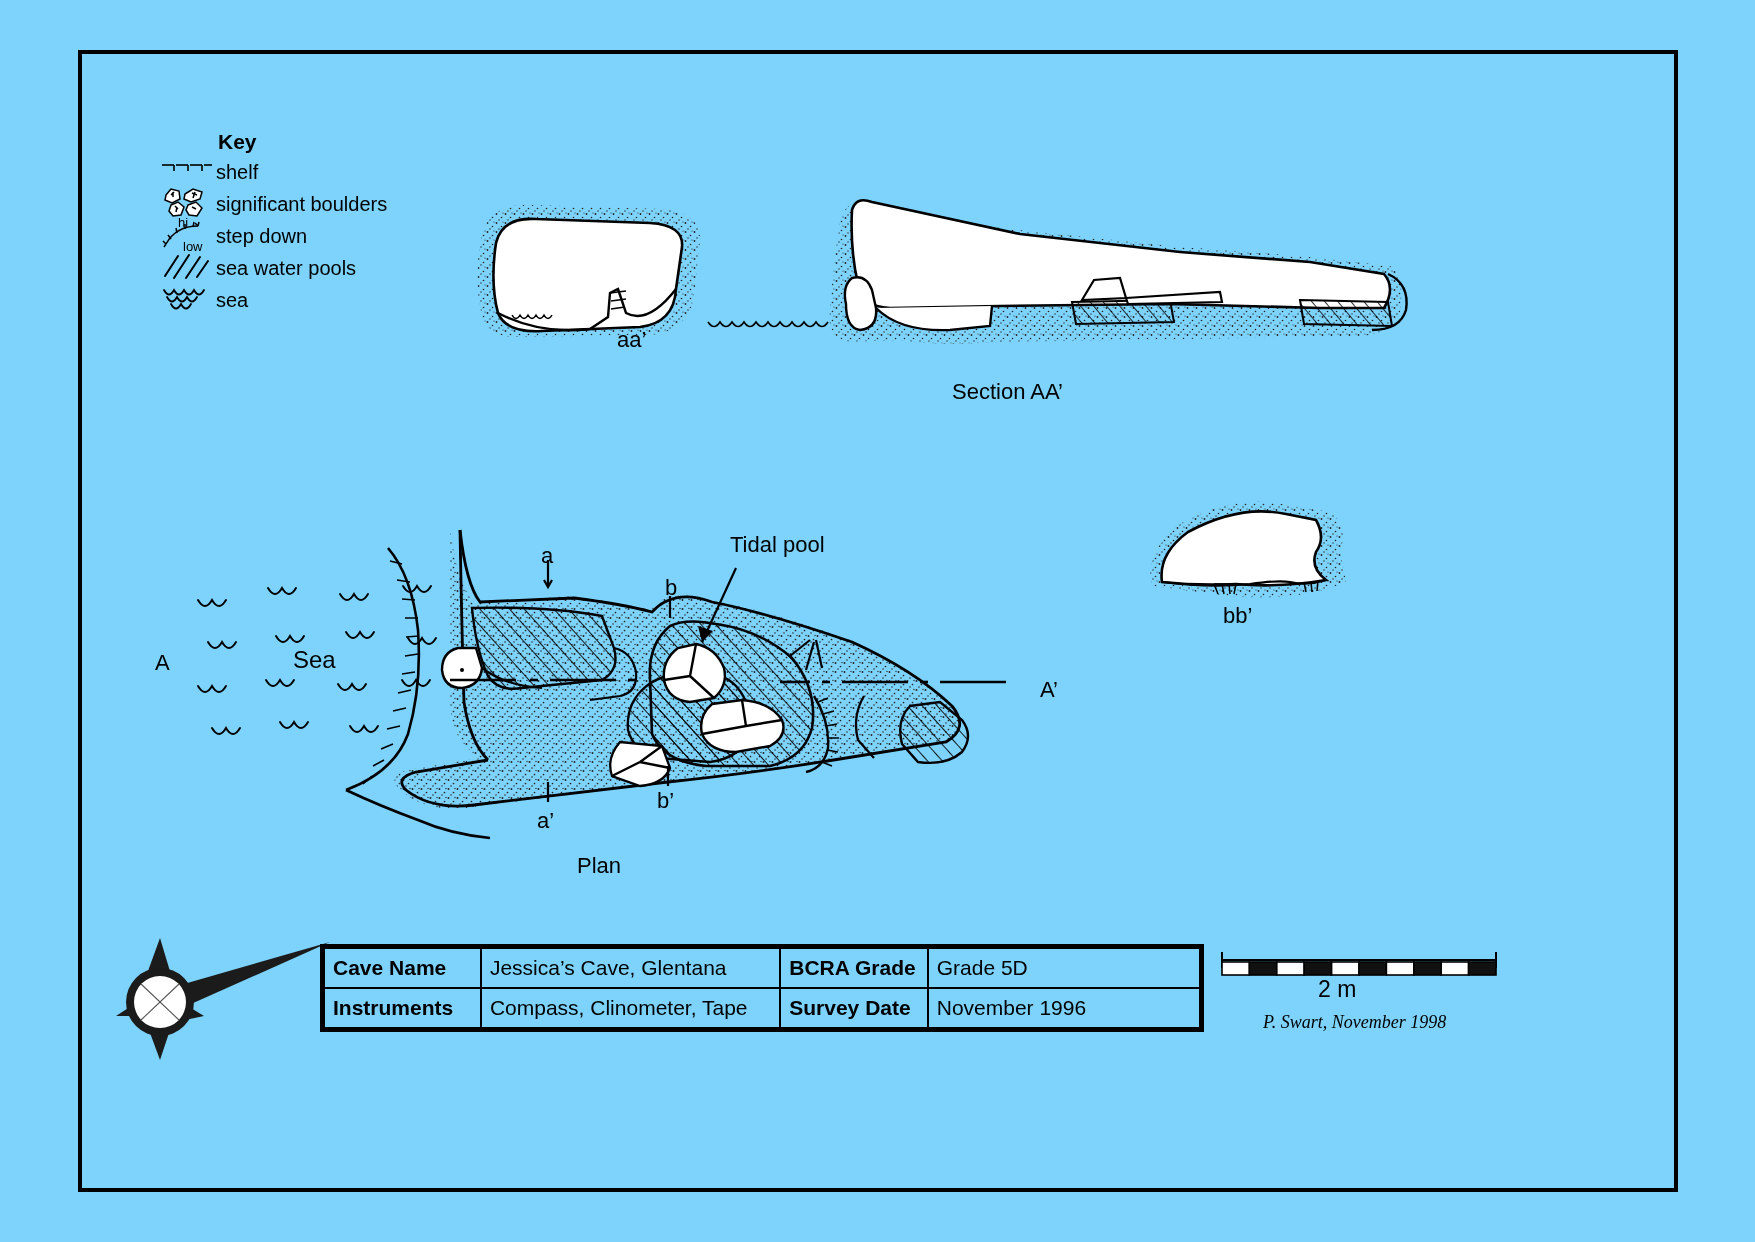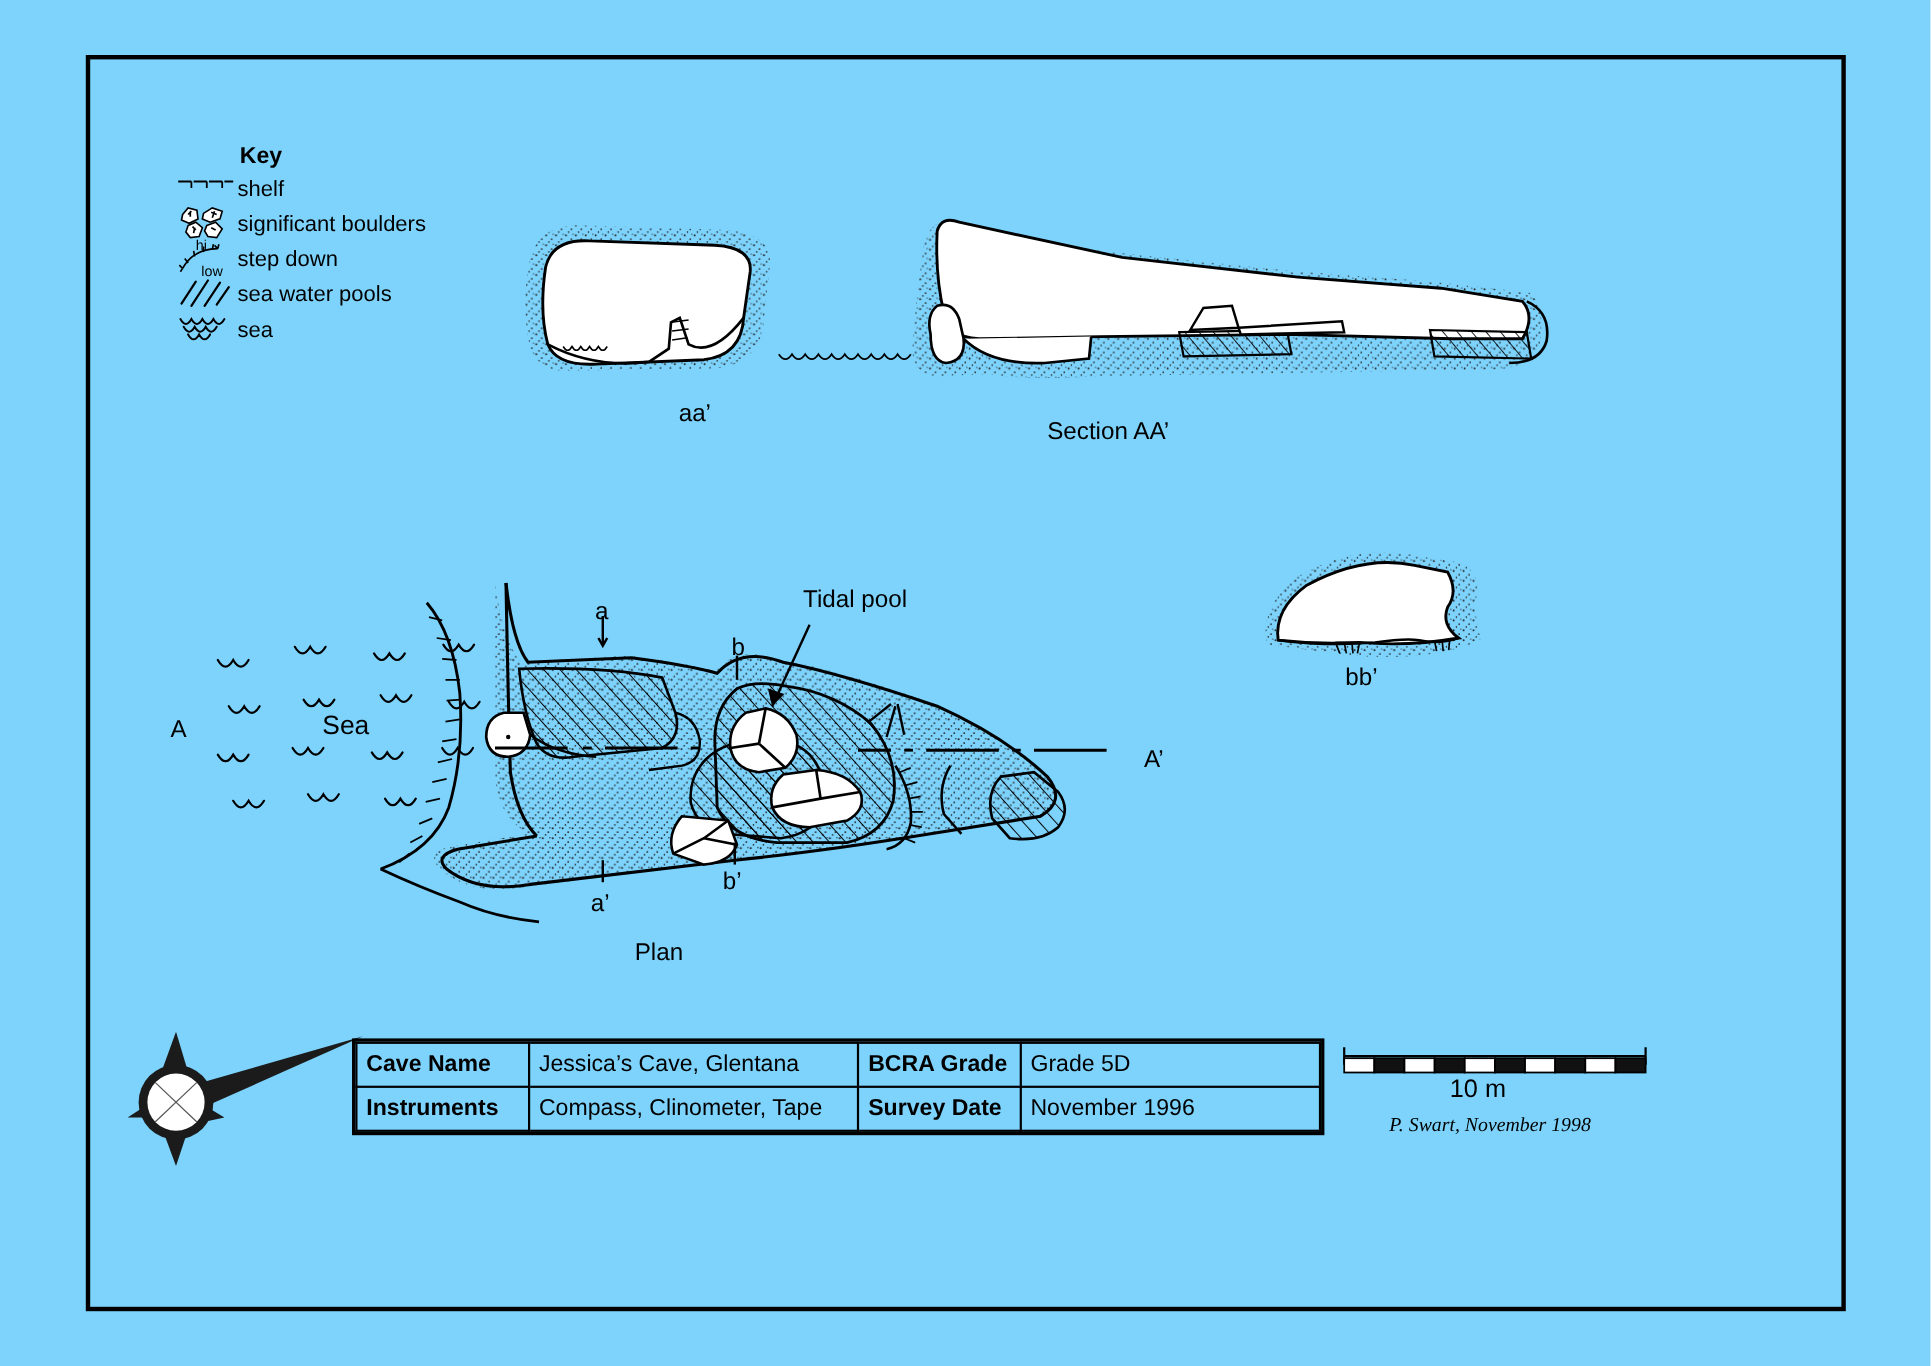--- a/index.html
+++ b/index.html
@@ -13,21 +13,21 @@
   #key-title{left:218px;top:131px;font-size:21px;font-weight:bold;}
   .key-label{font-size:20px;text-align:right;}
   #key-lbl-shelf{left:216px;top:162px;}
   #key-lbl-boulders{left:216px;top:194px;}
   #key-lbl-step{left:216px;top:226px;}
   #key-lbl-pools{left:216px;top:258px;}
   #key-lbl-sea{left:216px;top:290px;}
   .tiny{font-size:13px;}
   
   .cap{font-size:22px;}
-  #cap-aa{left:617px;top:329px;margin-top:36px;}
+  #cap-aa{left:617px;top:329px;}
   #cap-section-aa{left:952px;top:381px;}
   #cap-bb{left:1223px;top:605px;}
   #cap-plan{left:577px;top:855px;}
   #cap-tidal{left:730px;top:534px;font-size:22px;}
   #lbl-sea-big{left:293px;top:648px;font-size:24px;}
   #lbl-A{left:155px;top:652px;font-size:22px;}
   #lbl-Aprime{left:1040px;top:679px;font-size:22px;}
   #lbl-a{left:541px;top:545px;font-size:22px;}
   #lbl-aprime{left:537px;top:810px;font-size:22px;}
   #lbl-b{left:665px;top:577px;font-size:22px;}
@@ -403,16 +403,16 @@
       <rect x="58.8" y="14" width="27.4" height="13" fill="#fff"></rect>
       <rect x="86.2" y="14" width="27.4" height="13" fill="#111"></rect>
       <rect x="113.6" y="14" width="27.4" height="13" fill="#fff"></rect>
       <rect x="141.0" y="14" width="27.4" height="13" fill="#111"></rect>
       <rect x="168.4" y="14" width="27.4" height="13" fill="#fff"></rect>
       <rect x="195.8" y="14" width="27.4" height="13" fill="#111"></rect>
       <rect x="223.2" y="14" width="27.4" height="13" fill="#fff"></rect>
       <rect x="250.6" y="14" width="27.4" height="13" fill="#111"></rect>
     </g>
   </svg>
-  <div class="lbl" id="scale-caption">10 m</div>
+  <div class="lbl" id="scale-caption">2 m</div>
   <div class="lbl" id="credit">P. Swart, November 1998</div>
 
 </div>
 
 </body></html>

